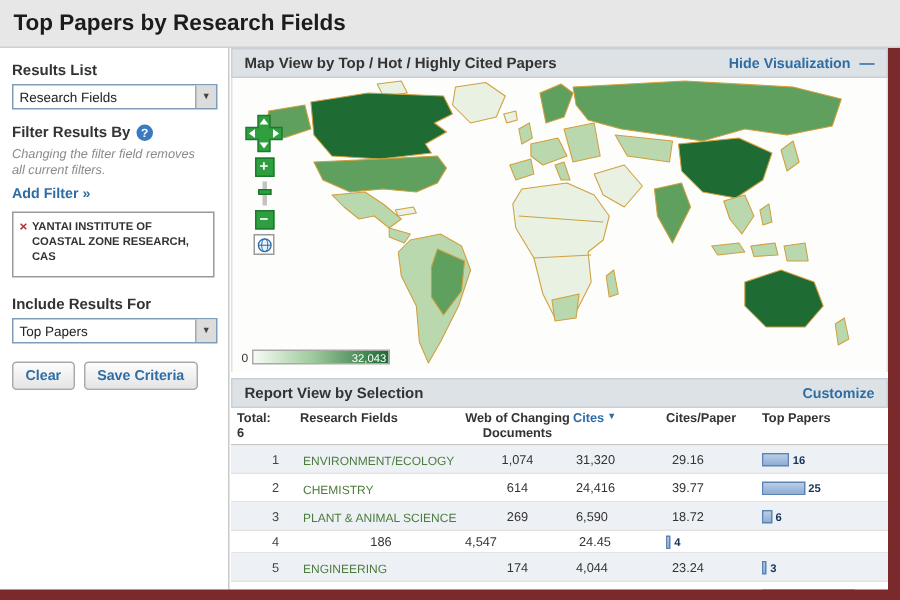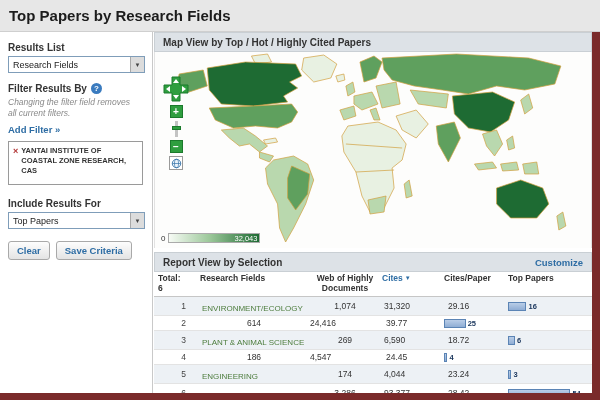--- a/index.html
+++ b/index.html
@@ -121,20 +121,24 @@
     <div class="btn-row">
       <button class="btn">Clear</button>
       <button class="btn">Save Criteria</button>
     </div>
   </div>
 
   <div class="main">
 
     <div class="panel-strip">
       <span class="strip-title">Map View by Top / Hot / Highly Cited Papers</span>
+      <span class="strip-right">
+        <span class="blue-link">Hide Visualization</span>
+        <span class="min-icon">—</span>
+      </span>
     </div>
 
     <div class="map-area">
       <svg class="world" viewBox="0 0 434 196" preserveAspectRatio="none">
 
         <path class="c1" d="M148,6 L168,3 L181,12 L175,26 L158,30 L146,18 Z"></path>
         <path class="c1" d="M96,4 L112,2 L116,10 L100,12 Z"></path>
         <path class="c4" d="M52,16 L90,10 L140,12 L146,24 L134,30 L142,36 L128,44 L132,50 L98,54 L66,52 L54,38 Z"></path>
         <path class="c3" d="M24,22 L48,18 L52,34 L34,40 L22,34 Z"></path>
         <path class="c3" d="M54,56 L98,54 L136,52 L142,60 L136,70 L122,76 L100,74 L78,76 L60,68 Z"></path>
@@ -211,21 +215,21 @@
         <span class="blue-link">Customize</span>
       </div>
 
       <div class="table">
         <div class="trow thead">
           <div class="th total-cell">
             <div>Total:</div>
             <div>6</div>
           </div>
           <div class="th">Research Fields</div>
-          <div class="th th-docs">Web of Highly Documents</div>
+          <div class="th th-docs">Web of Changing Documents</div>
           <div class="th th-cites">
             <span>Cites</span>
             <span class="sort-caret">▼</span>
           </div>
           <div class="th">Cites/Paper</div>
           <div class="th">Top Papers</div>
         </div>
 
         <div class="trow">
           <div class="td cell-rank">1</div>
@@ -234,20 +238,21 @@
           <div class="td cell-cites">31,320</div>
           <div class="td cell-cpp">29.16</div>
           <div class="bar-cell">
             <div class="bar-fill" style="width: 23.1111%;"></div>
             <span class="bar-label">16</span>
           </div>
         </div>
 
         <div class="trow">
           <div class="td cell-rank">2</div>
+          <div class="cell-field"><a class="field-link">CHEMISTRY</a></div>
           <div class="td cell-docs">614</div>
           <div class="td cell-cites">24,416</div>
           <div class="td cell-cpp">39.77</div>
           <div class="bar-cell">
             <div class="bar-fill" style="width: 36.1111%;"></div>
             <span class="bar-label">25</span>
           </div>
         </div>
 
         <div class="trow">

